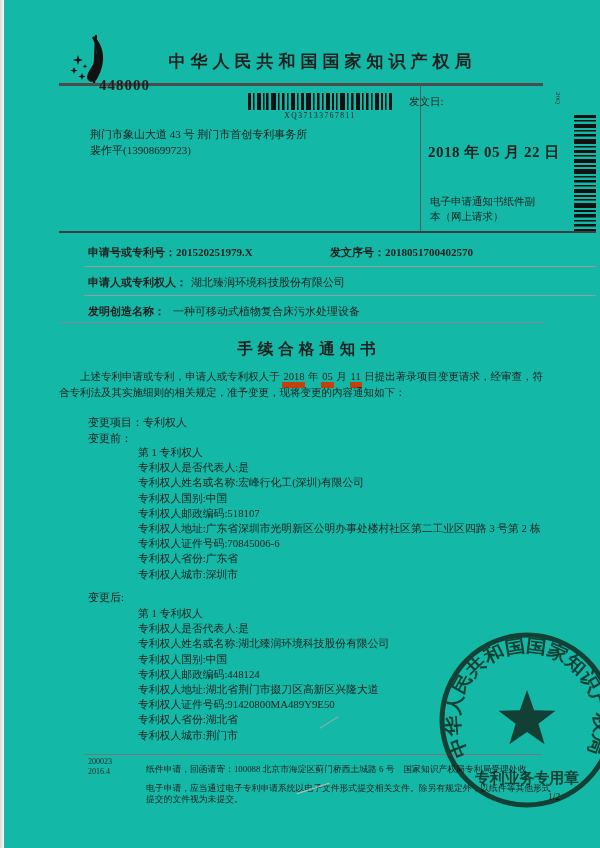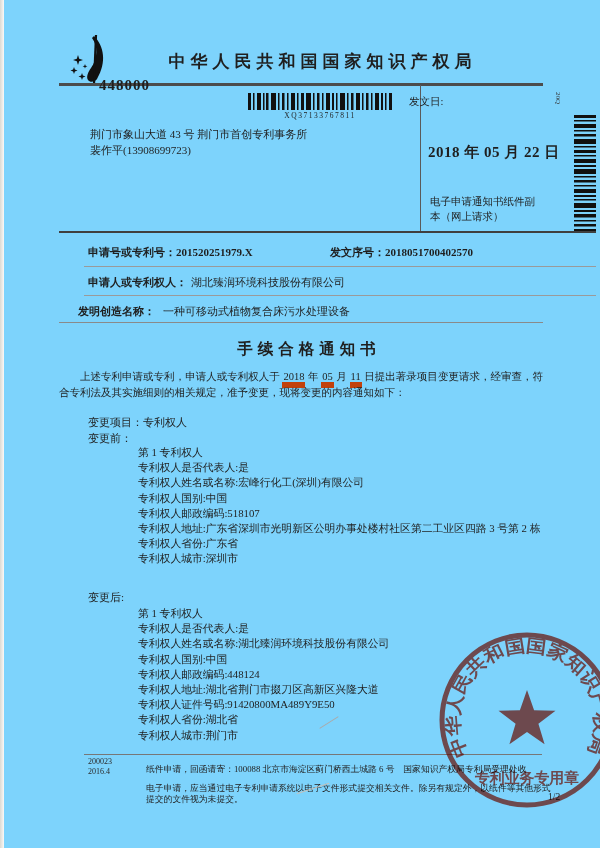--- a/index.html
+++ b/index.html
@@ -1,18 +1,18 @@
 <!DOCTYPE html>
 <html><head>
 <meta charset="utf-8">
 <style>
   html,body{margin:0;padding:0;background:#e9e7e2;}
   .page{
     position:relative;width:600px;height:848px;margin:0 auto;
-    background:#7dd3fc;overflow:hidden;
+    background:#14b8a6;overflow:hidden;
     font-family:"Liberation Serif","DejaVu Serif",serif;
     color:#1f1f1f;
   }
   .abs{position:absolute;}
   .edge-shade{left:0;top:0;width:4px;height:848px;background:linear-gradient(90deg,#dcd9d2,#faf9f7);}
   .header-title{left:150px;top:50px;width:345px;text-align:center;font-size:17px;font-weight:bold;
     letter-spacing:5px;font-family:"Liberation Sans","DejaVu Sans",sans-serif;}
   .header-rule{left:59px;top:83px;width:484px;height:2.5px;background:#4c4c4c;}
   .vert-divider{left:420px;top:85px;width:1px;height:147px;background:#5a5a5a;}
   .postcode{left:99px;top:77px;font-size:15px;font-weight:bold;letter-spacing:1px;}
@@ -143,37 +143,38 @@
     <b>申请号或专利号：</b><b>201520251979.X</b>
     <span style="position:absolute;left:242px;white-space:nowrap">
       <b>发文序号：</b><b>2018051700402570</b>
     </span>
   </div>
   <div class="abs row-rule-a" style="top:266px"></div>
   <div class="abs row" style="left:88px;top:275px">
     <b>申请人或专利权人：</b><span style="margin-left:4px">湖北臻润环境科技股份有限公司</span>
   </div>
   <div class="abs row-rule-a" style="top:295px"></div>
-  <div class="abs row" style="left:78px;top:304px">
+  <div class="abs row" style="left:88px;top:304px">
     <b>发明创造名称：</b><span style="margin-left:8px">一种可移动式植物复合床污水处理设备</span>
   </div>
   <div class="abs row-rule-b"></div>
 
   <div class="abs notice-title">手续合格通知书</div>
   <div class="abs para"><span>上述专利申请或专利，申请人或专利权人于 </span><span class="u">2018</span><span> 年 </span><span class="u">05</span><span> 月 </span><span class="u">11</span><span> 日提出著录项目变更请求，经审查，符合专利法及其实施细则的相关规定，准予变更，现将变更的内容通知如下：</span></div>
 
   <div class="abs label-line" style="top:415px">变更项目：专利权人</div>
   <div class="abs label-line" style="top:431px">变更前：</div>
   <div class="abs detail-list" style="top:445px">
       <div>第 1 专利权人</div>
       <div>专利权人是否代表人:是</div>
       <div>专利权人姓名或名称:宏峰行化工(深圳)有限公司</div>
       <div>专利权人国别:中国</div>
       <div>专利权人邮政编码:518107</div>
       <div>专利权人地址:广东省深圳市光明新区公明办事处楼村社区第二工业区四路 3 号第 2 栋</div>
+      <div>专利权人证件号码:70845006-6</div>
       <div>专利权人省份:广东省</div>
       <div>专利权人城市:深圳市</div>
     </div>
 
   <div class="abs label-line" style="top:590px">变更后:</div>
   <div class="abs detail-list" style="top:606px">
       <div>第 1 专利权人</div>
       <div>专利权人是否代表人:是</div>
       <div>专利权人姓名或名称:湖北臻润环境科技股份有限公司</div>
       <div>专利权人国别:中国</div>

